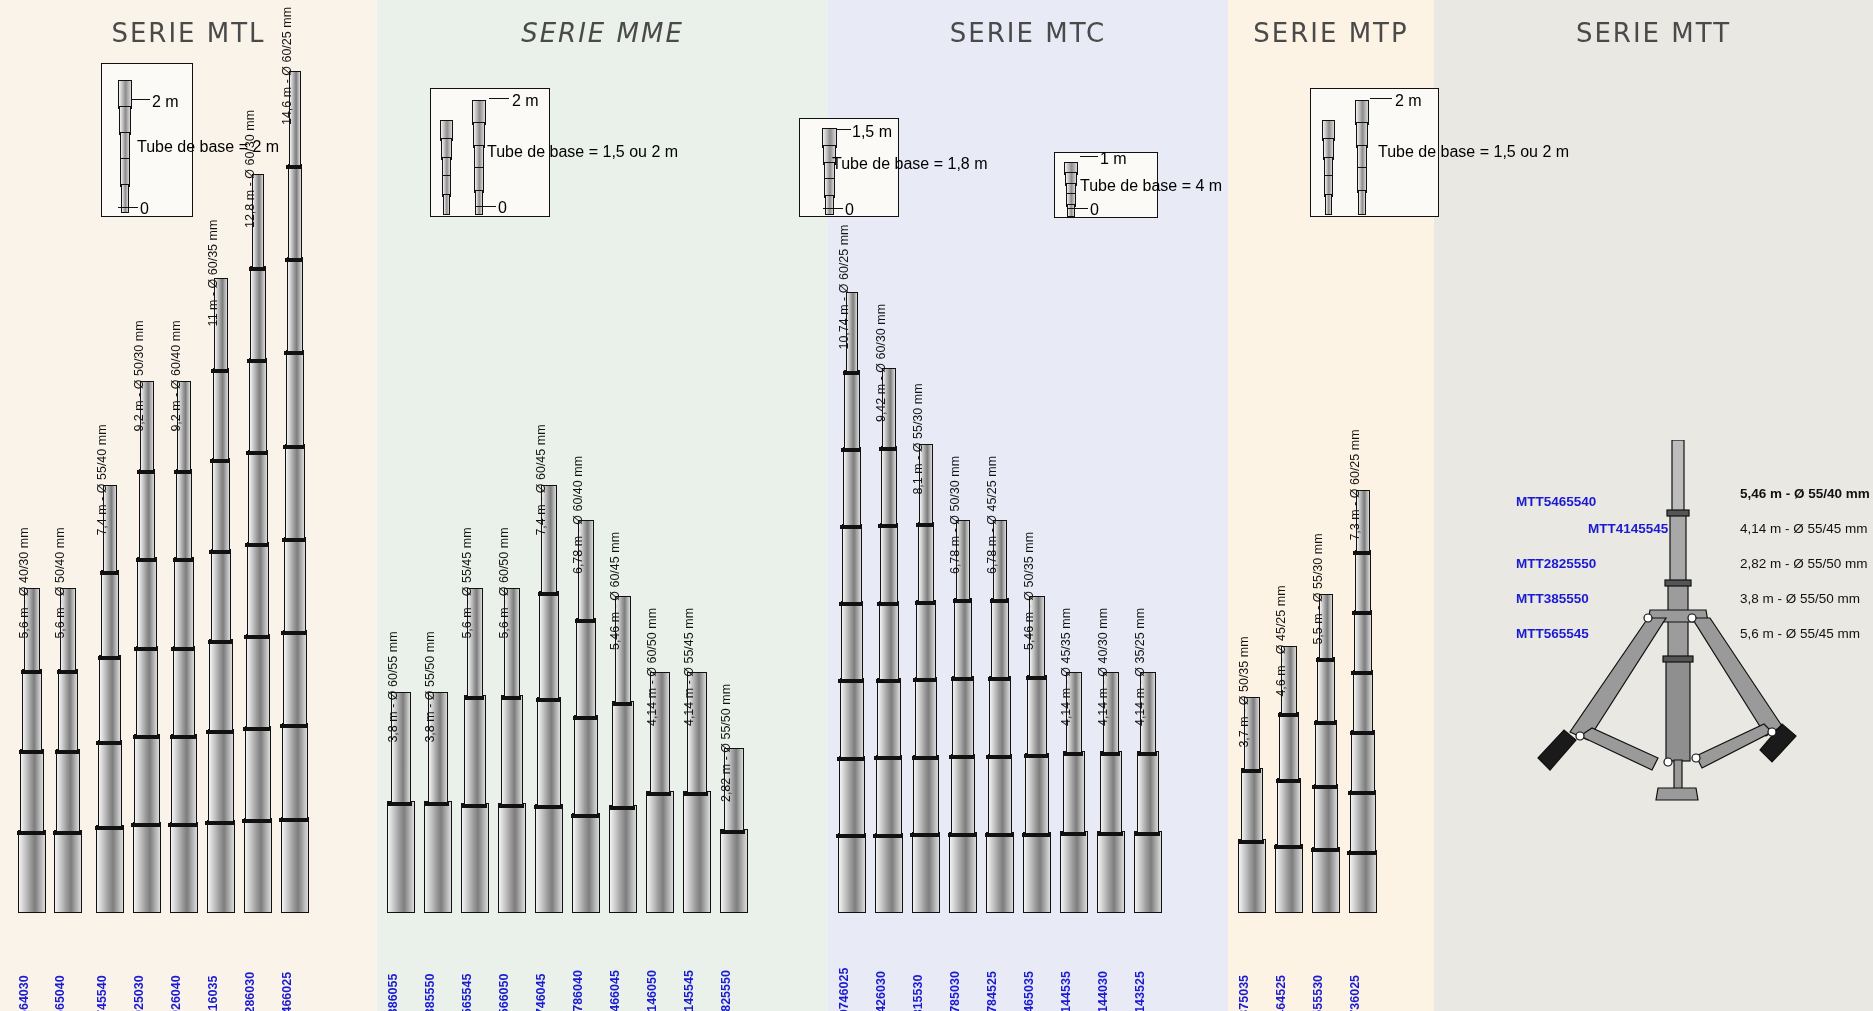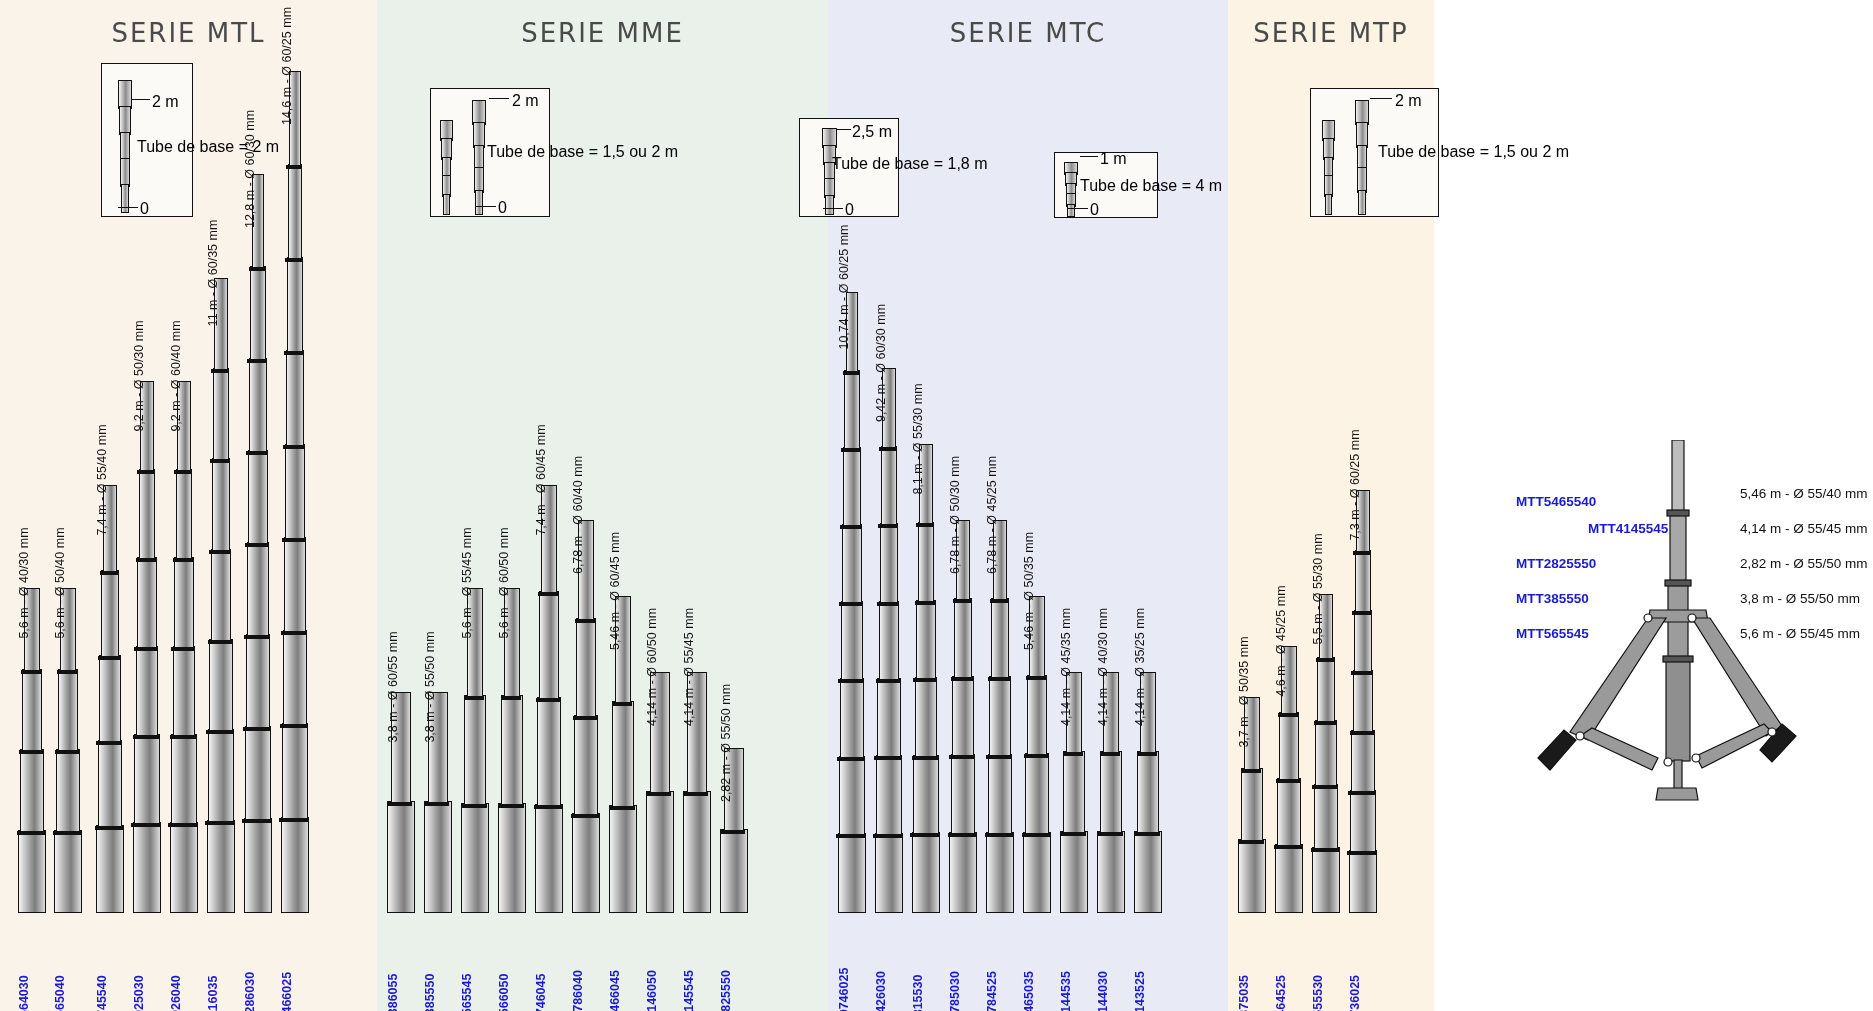--- a/index.html
+++ b/index.html
@@ -46,28 +46,31 @@
 
   .clamp{position:absolute;background:#111;}
 </style>
 </head>
 <body>
 
 <div id="root">
     <div class="panel" style="left: 0px; width: 377px; background: rgb(250, 243, 234);">
       <div class="panel-title">SERIE MTL</div>
     </div>
-    <div class="panel" style="left: 377px; width: 451px; background: rgb(233, 241, 234);">
+    <div class="panel" style="left: 377px; width: 451px; background: rgb(233, 241, 234); font-style: italic;">
       <div class="panel-title">SERIE MME</div>
     </div>
     <div class="panel" style="left: 1228px; width: 206px; background: rgb(253, 243, 228);">
       <div class="panel-title">SERIE MTP</div>
     </div>
     <div class="panel" style="left: 828px; width: 400px; background: rgb(232, 234, 246);">
       <div class="panel-title">SERIE MTC</div>
+    </div>
+    <div class="panel" style="left: 1434px; width: 439px; background: rgb(234, 232, 227);">
+      <div class="panel-title">SERIE MTT</div>
     </div>
     <div class="legend" style="left: 101px; top: 63px; width: 90px; height: 152px;"></div>
     <div class="seg" style="left: 118px; top: 80px; width: 12px; height: 27px; background: linear-gradient(to right, rgb(242, 242, 242), rgb(141, 141, 141) 55%, rgb(217, 217, 217));"></div>
     <div class="seg" style="left: 118.8px; top: 106px; width: 10.4px; height: 27px; background: linear-gradient(to right, rgb(242, 242, 242), rgb(141, 141, 141) 55%, rgb(217, 217, 217));"></div>
     <div class="seg" style="left: 119.6px; top: 132px; width: 8.8px; height: 27px; background: linear-gradient(to right, rgb(242, 242, 242), rgb(141, 141, 141) 55%, rgb(217, 217, 217));"></div>
     <div class="seg" style="left: 120.4px; top: 158px; width: 7.2px; height: 27px; background: linear-gradient(to right, rgb(242, 242, 242), rgb(141, 141, 141) 55%, rgb(217, 217, 217));"></div>
     <div class="seg" style="left: 121.2px; top: 184px; width: 5.6px; height: 27px; background: linear-gradient(to right, rgb(242, 242, 242), rgb(141, 141, 141) 55%, rgb(217, 217, 217));"></div>
     <div class="lline" style="left: 132px; top: 99px; width: 18px; position: absolute; background: rgb(17, 17, 17); height: 1.4px;"></div>
     <div class="ltext" style="position: absolute; left: 152px; top: 93px;">2 m</div>
     <div class="lline" style="position: absolute; left: 118px; top: 207px; width: 20px; height: 1.4px; background: rgb(17, 17, 17);"></div>
@@ -92,21 +95,21 @@
     <div class="ltext" style="position: absolute; left: 487px; top: 143px;">Tube de
 base =
 1,5 ou 2 m</div>
     <div class="legend" style="left: 799px; top: 118px; width: 98px; height: 97px;"></div>
     <div class="seg" style="left: 822px; top: 128px; width: 13px; height: 17.8px; background: linear-gradient(to right, rgb(242, 242, 242), rgb(141, 141, 141) 55%, rgb(217, 217, 217));"></div>
     <div class="seg" style="left: 822.8px; top: 144.8px; width: 11.4px; height: 17.8px; background: linear-gradient(to right, rgb(242, 242, 242), rgb(141, 141, 141) 55%, rgb(217, 217, 217));"></div>
     <div class="seg" style="left: 823.6px; top: 161.6px; width: 9.8px; height: 17.8px; background: linear-gradient(to right, rgb(242, 242, 242), rgb(141, 141, 141) 55%, rgb(217, 217, 217));"></div>
     <div class="seg" style="left: 824.4px; top: 178.4px; width: 8.2px; height: 17.8px; background: linear-gradient(to right, rgb(242, 242, 242), rgb(141, 141, 141) 55%, rgb(217, 217, 217));"></div>
     <div class="seg" style="left: 825.2px; top: 195.2px; width: 6.6px; height: 17.8px; background: linear-gradient(to right, rgb(242, 242, 242), rgb(141, 141, 141) 55%, rgb(217, 217, 217));"></div>
     <div class="lline" style="left: 837px; top: 129px; width: 14px; position: absolute; background: rgb(17, 17, 17); height: 1.4px;"></div>
-    <div class="ltext" style="position: absolute; left: 852px; top: 123px;">2,5 m</div>
+    <div class="ltext" style="position: absolute; left: 852px; top: 123px;">1,5 m</div>
     <div class="lline" style="position: absolute; left: 823px; top: 208px; width: 20px; height: 1.4px; background: rgb(17, 17, 17);"></div>
     <div class="ltext" style="position: absolute; left: 845px; top: 201px;">0</div>
     <div class="ltext" style="position: absolute; left: 832px; top: 155px;">Tube de
 base = 1,8 m</div>
     <div class="legend" style="left: 1054px; top: 152px; width: 102px; height: 64px;"></div>
     <div class="seg" style="left: 1064px; top: 162px; width: 12px; height: 11.4px; background: linear-gradient(to right, rgb(242, 242, 242), rgb(141, 141, 141) 55%, rgb(217, 217, 217));"></div>
     <div class="seg" style="left: 1064.8px; top: 172.4px; width: 10.4px; height: 11.4px; background: linear-gradient(to right, rgb(242, 242, 242), rgb(141, 141, 141) 55%, rgb(217, 217, 217));"></div>
     <div class="seg" style="left: 1065.6px; top: 182.8px; width: 8.8px; height: 11.4px; background: linear-gradient(to right, rgb(242, 242, 242), rgb(141, 141, 141) 55%, rgb(217, 217, 217));"></div>
     <div class="seg" style="left: 1066.4px; top: 193.2px; width: 7.2px; height: 11.4px; background: linear-gradient(to right, rgb(242, 242, 242), rgb(141, 141, 141) 55%, rgb(217, 217, 217));"></div>
     <div class="seg" style="left: 1067.2px; top: 203.6px; width: 5.6px; height: 11.4px; background: linear-gradient(to right, rgb(242, 242, 242), rgb(141, 141, 141) 55%, rgb(217, 217, 217));"></div>
@@ -497,21 +500,21 @@
       <div class="seg" style="left: 4.90286px; bottom: 239.857px; width: 16.1943px; height: 60.9643px; background: linear-gradient(to right, rgb(244, 244, 244) 0%, rgb(154, 154, 154) 45%, rgb(125, 125, 125) 62%, rgb(220, 220, 220) 100%);"></div>
       <div class="clamp" style="left: 1.90286px; bottom: 237.857px; width: 22.1943px; height: 4px;"></div>
       <div class="seg" style="left: 6.12857px; bottom: 299.821px; width: 13.7429px; height: 60.9643px; background: linear-gradient(to right, rgb(244, 244, 244) 0%, rgb(154, 154, 154) 45%, rgb(125, 125, 125) 62%, rgb(220, 220, 220) 100%);"></div>
       <div class="clamp" style="left: 3.12857px; bottom: 297.821px; width: 19.7429px; height: 4px;"></div>
       <div class="seg" style="left: 7.35429px; bottom: 359.786px; width: 11.2914px; height: 60.9643px; background: linear-gradient(to right, rgb(244, 244, 244) 0%, rgb(154, 154, 154) 45%, rgb(125, 125, 125) 62%, rgb(220, 220, 220) 100%);"></div>
       <div class="clamp" style="left: 4.35429px; bottom: 357.786px; width: 17.2914px; height: 4px;"></div>
       <div class="mast-label" style="bottom: -96px; left: 13px;">MTP736025</div>
       <div class="mast-spec" style="bottom: 427.75px; left: 13px;">7,3 m - Ø 60/25 mm</div>
     </div>
     <div class="tt-row tt-code" style="left: 1516px; top: 494px;">MTT5465540</div>
-    <div class="tt-row tt-spec" style="left: 1740px; top: 486px;">5,46 m - Ø 55/40 mm</div>
+    <div class="tt-row tt-spec" style="left: 1740px; top: 486px; font-weight: bold;">5,46 m - Ø 55/40 mm</div>
     <div class="tt-row tt-code" style="left: 1588px; top: 521px;">MTT4145545</div>
     <div class="tt-row tt-spec" style="left: 1740px; top: 521px;">4,14 m - Ø 55/45 mm</div>
     <div class="tt-row tt-code" style="left: 1516px; top: 556px;">MTT2825550</div>
     <div class="tt-row tt-spec" style="left: 1740px; top: 556px;">2,82 m - Ø 55/50 mm</div>
     <div class="tt-row tt-code" style="left: 1516px; top: 591px;">MTT385550</div>
     <div class="tt-row tt-spec" style="left: 1740px; top: 591px;">3,8 m - Ø 55/50 mm</div>
     <div class="tt-row tt-code" style="left: 1516px; top: 626px;">MTT565545</div>
     <div class="tt-row tt-spec" style="left: 1740px; top: 626px;">5,6 m - Ø 55/45 mm</div>
     <svg width="320" height="480" style="position: absolute; left: 1520px; top: 440px;">
       <rect x="152" y="0" width="12" height="75" fill="#bdbdbd" stroke="#111" stroke-width="1.2"></rect>

